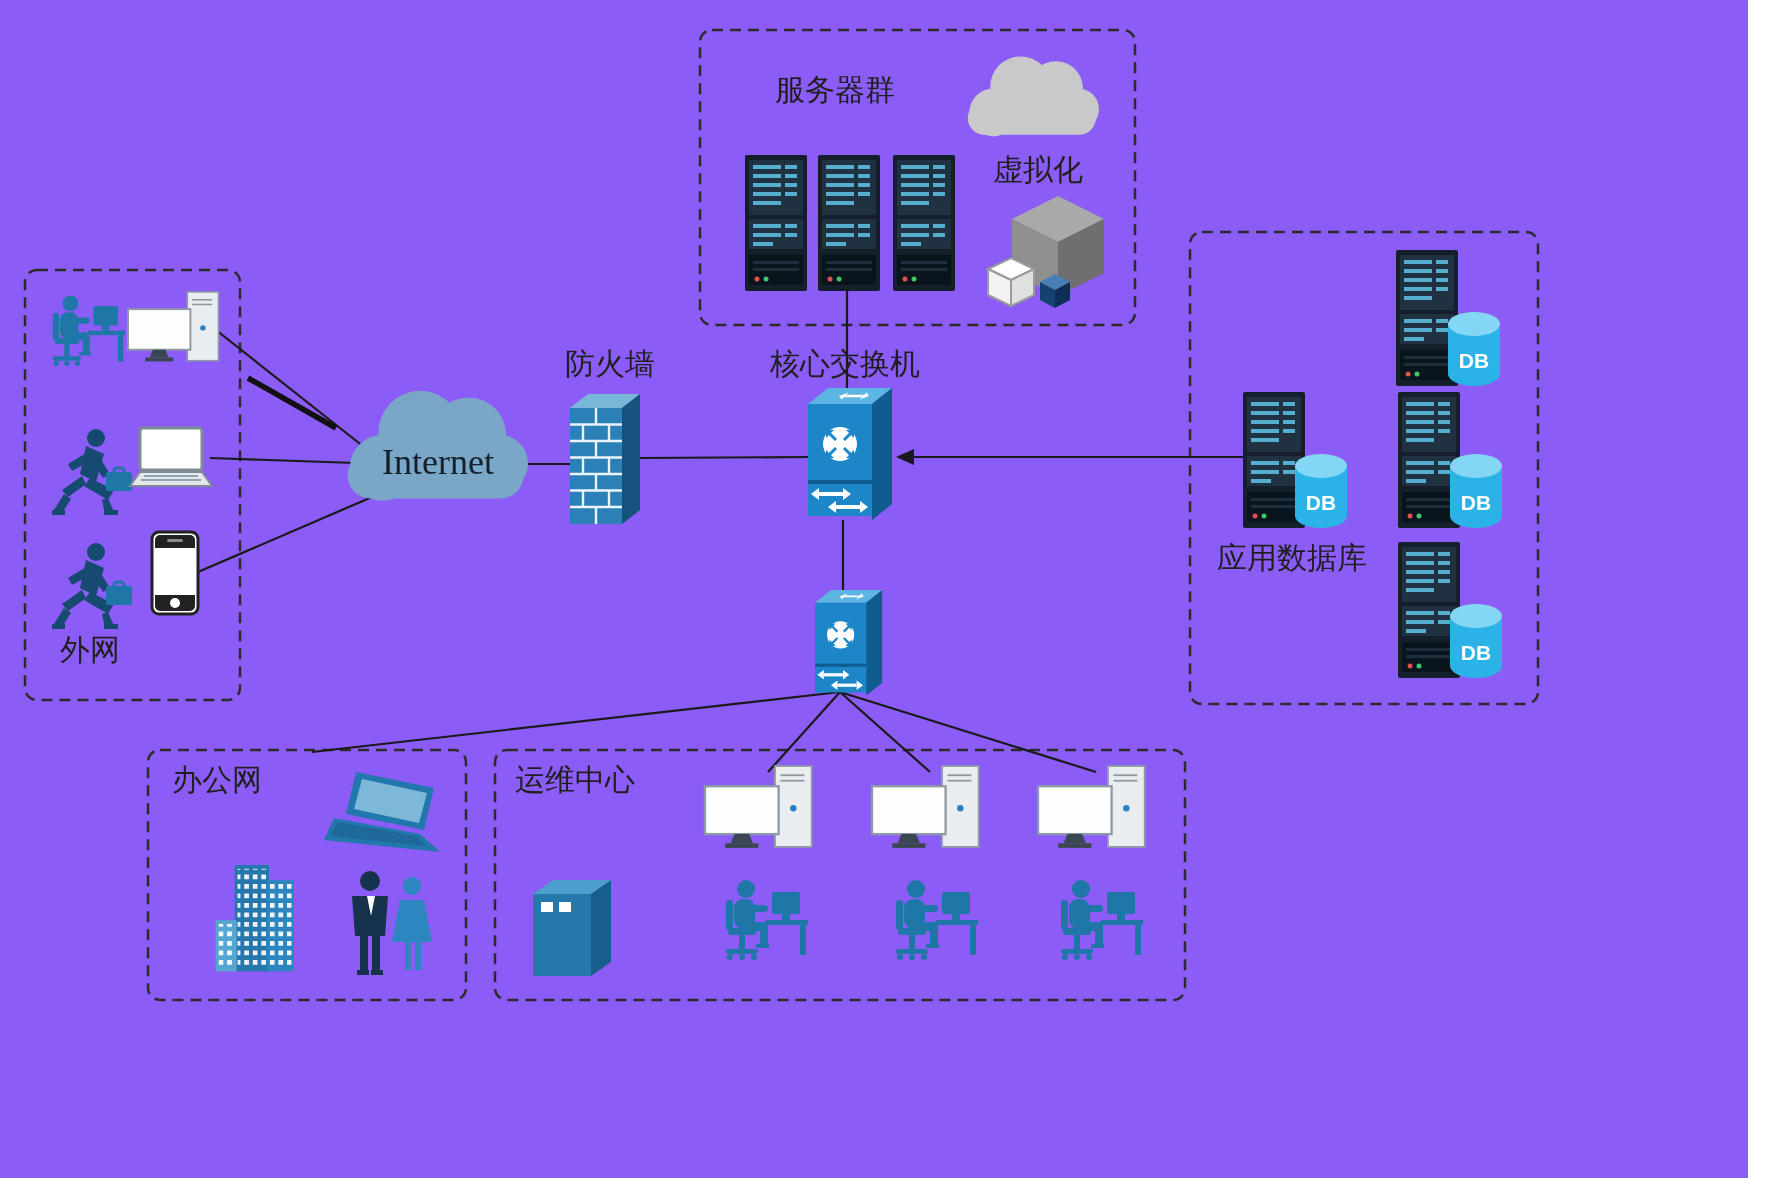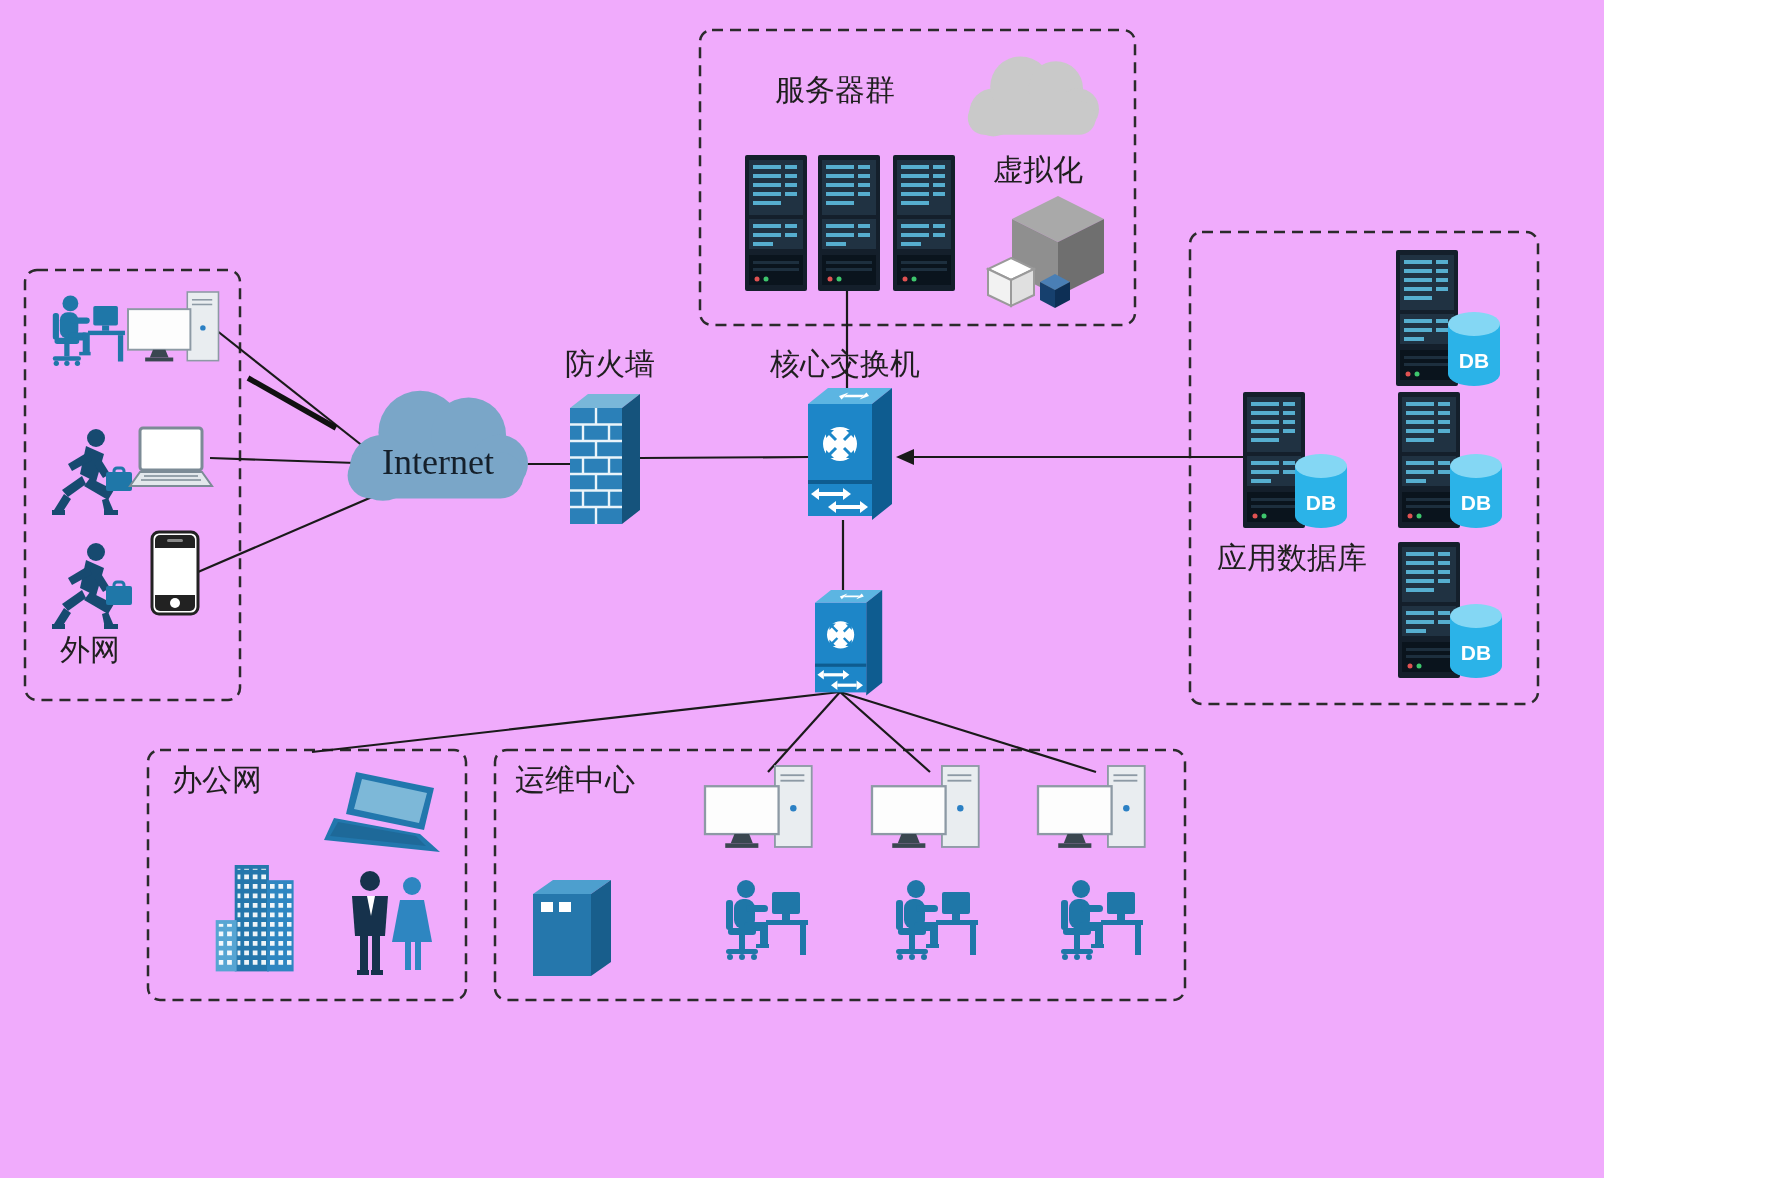--- a/index.html
+++ b/index.html
@@ -1,16 +1,16 @@
 <!DOCTYPE html>
 <html><head>
 <meta charset="utf-8">
 <style>
   html,body{margin:0;padding:0;background:#ffffff;}
-  .stage{position:relative;width:1604px;height:1178px;background:#f0abfc;overflow:hidden;
+  .stage{position:relative;width:1748px;height:1178px;background:#8b5cf6;overflow:hidden;
          font-family:"Liberation Sans","DejaVu Sans",sans-serif;}
   svg text{font-family:"Liberation Sans","DejaVu Sans",sans-serif;}
   text.cn{font-size:30px;fill:#1f1f1f;}
   text.internet{font-family:"Liberation Serif","DejaVu Serif",serif;font-size:36px;fill:#15202b;}
   text.db{font-size:21px;font-weight:bold;fill:#ffffff;}
   .dashed{fill:none;stroke:#2b2b2b;stroke-width:2.5;stroke-dasharray:11 7;}
   .wire{stroke:#1a1a1a;stroke-width:2.2;fill:none;}
   .wire-bold{stroke:#111111;stroke-width:5.5;fill:none;}
 </style>
 </head>

